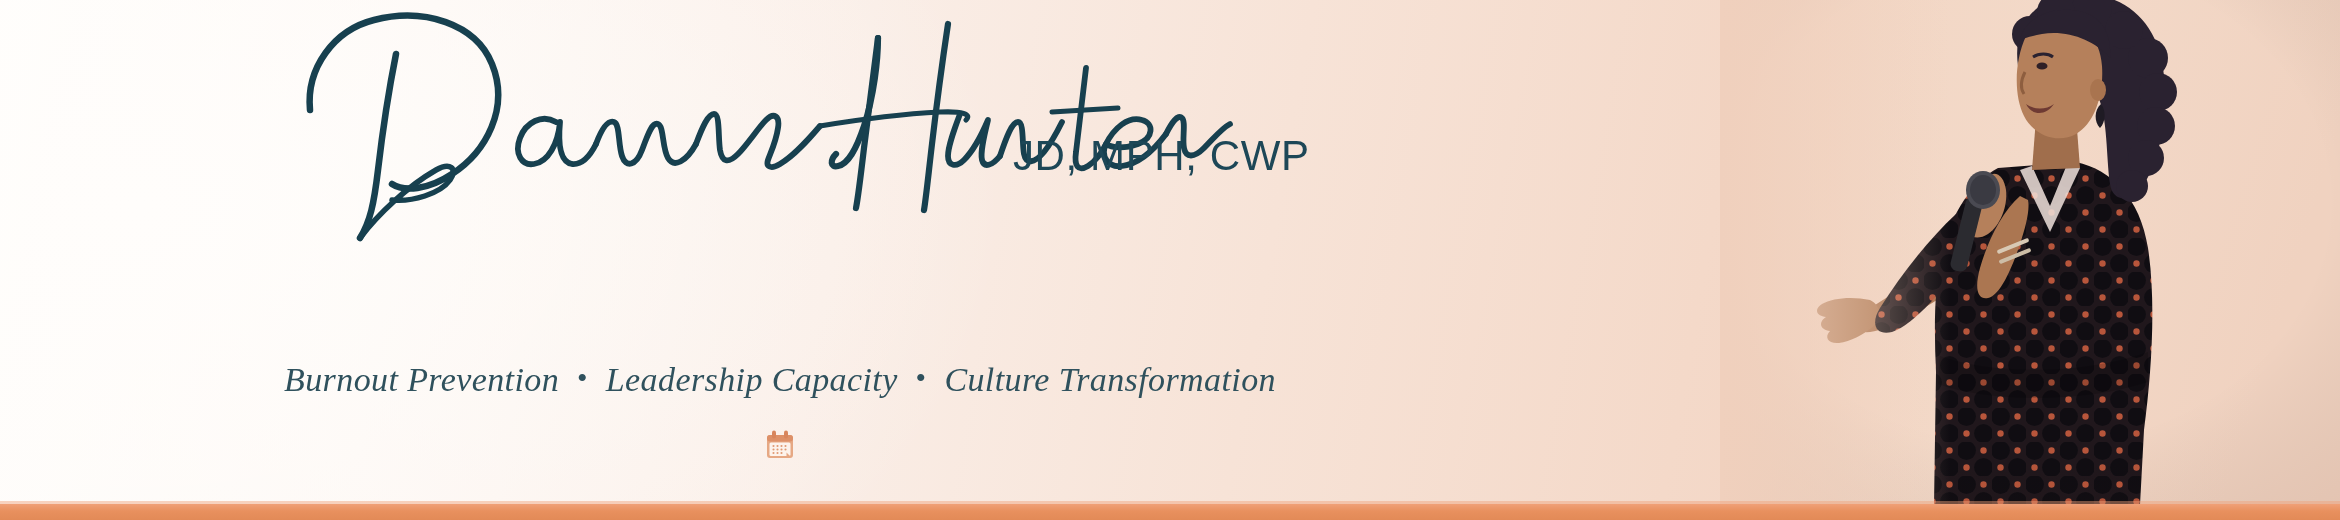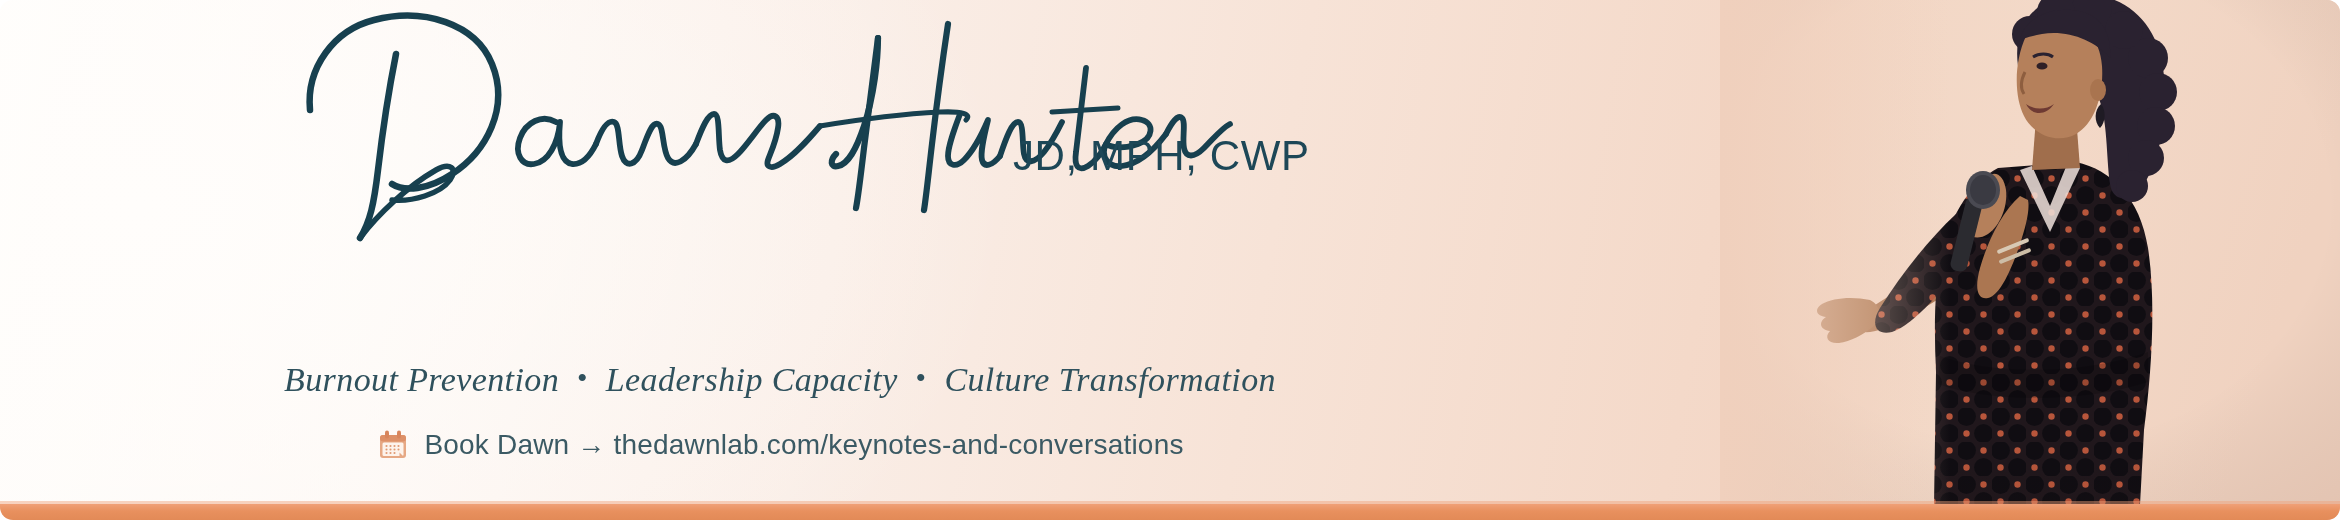--- a/index.html
+++ b/index.html
@@ -18,21 +18,20 @@
     background:
       radial-gradient(ellipse 1400px 900px at 6% 40%, #fffdfb 0%, rgba(255,253,251,0) 62%),
       linear-gradient(100deg,
         #fffefc 0%,
         #fdf7f3 18%,
         #faeee7 36%,
         #f7e3d7 54%,
         #f4d9c9 72%,
         #f1d2c0 86%,
         #efcdba 100%);
-    border-radius: 13px;
   }
 
   
   .accent-bar {
     position: absolute;
     left: 0;
     bottom: 0;
     width: 100%;
     height: 16px;
     background: linear-gradient(180deg, #f0a077 0%, #e8905e 45%, #e28a57 100%);
@@ -253,21 +252,20 @@
               <circle cx="14.5" cy="21.5" r="1.05"></circle>
             <circle cx="18.5" cy="21.5" r="1.05"></circle>
               <circle cx="22.5" cy="21.5" r="1.05"></circle>
             <circle cx="10.5" cy="25" r="1.05"></circle>
               <circle cx="14.5" cy="25" r="1.05"></circle>
             <circle cx="18.5" cy="25" r="1.05"></circle>
           </g>
           <path d="M23.5 24.5 L27.5 28.5 L23.5 28.5 Z" fill="#e6a884"></path>
         </svg>
       </span>
-      <span class="booking-text">Book Dawn → thedawnlab.com/keynotes-and-conversations</span>
     </div>
   </div>
 
   <div class="portrait">
     <svg width="620" height="505" viewBox="0 0 620 505" aria-hidden="true">
       <defs>
         <linearGradient id="bgGrad" x1="0" y1="0" x2="1" y2="0.25">
           <stop offset="0%" stop-color="#f2d6c4"></stop>
           <stop offset="55%" stop-color="#f3d9c8"></stop>
           <stop offset="100%" stop-color="#f0d2c0"></stop>

